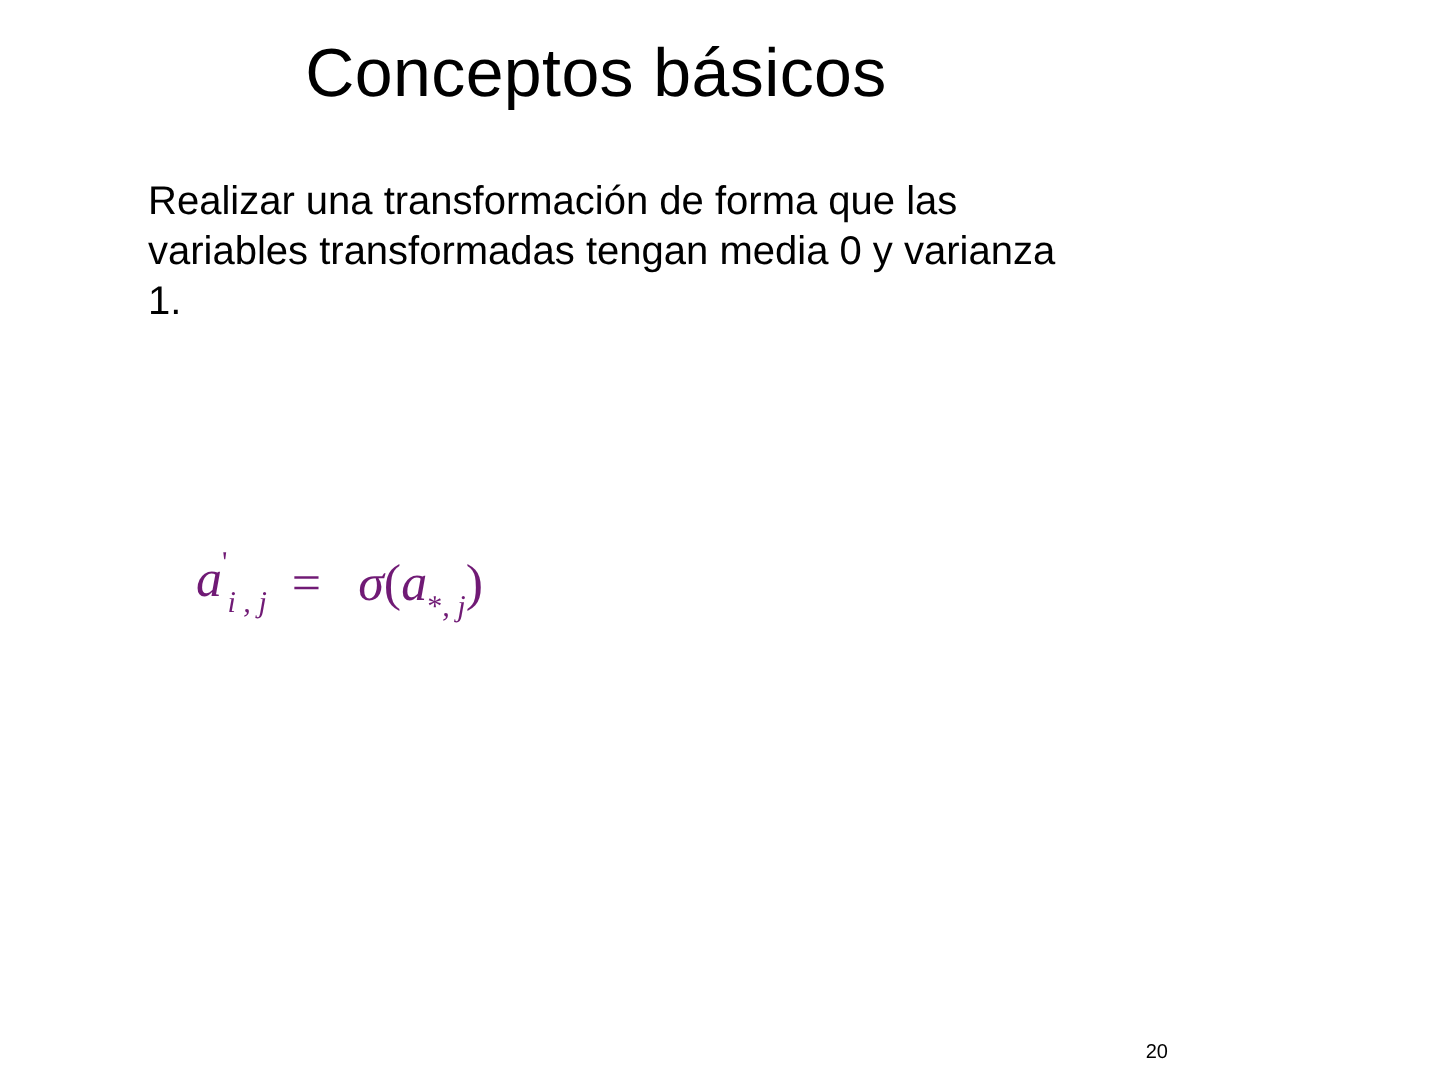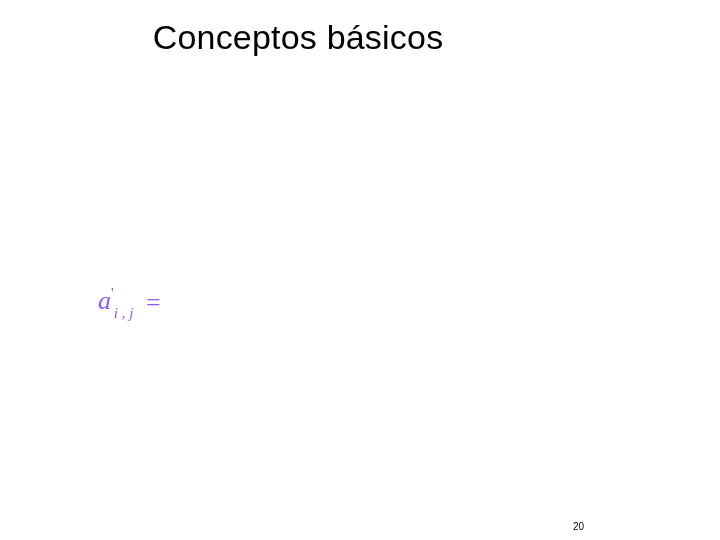--- a/index.html
+++ b/index.html
@@ -40,25 +40,25 @@
   }
   .subtext {
     margin-left: 26px;
     max-width: 560px;
   }
 
   
   .formula {
     position: absolute;
     left: 98px;
-    top: 286px;
+    top: 272px;
     font-family: "Times New Roman", Times, serif;
     font-size: 26px;
     font-style: italic;
-    color: #8b5cf6;
+    color: #701a75;
     white-space: nowrap;
   }
   .lhs {
     display: inline-block;
     vertical-align: middle;
   }
   .eq {
     display: inline-block;
     vertical-align: middle;
     padding: 0 6px;
@@ -113,25 +113,29 @@
   }
 </style>
 </head>
 <body>
 
 <div class="slide">
 
   <div class="title">Conceptos básicos</div>
 
   <div class="body">
+    <div class="subtext">Realizar una transformación de forma que las variables transformadas tengan media 0 y varianza 1.</div>
   </div>
 
   <div class="formula">
     <span class="lhs">
       <span>a</span><span class="sup roman">'</span><span class="sub">i , j</span>
     </span>
     <span class="eq">=</span>
     <span class="frac">
+      <span class="den">
+        <span>σ</span><span class="roman">(</span><span>a</span><span class="sub"><span class="star">*</span><span>, j</span></span><span class="roman">)</span>
+      </span>
     </span>
   </div>
 
   <div class="pagenum">20</div>
 </div>
 
 </body></html>

